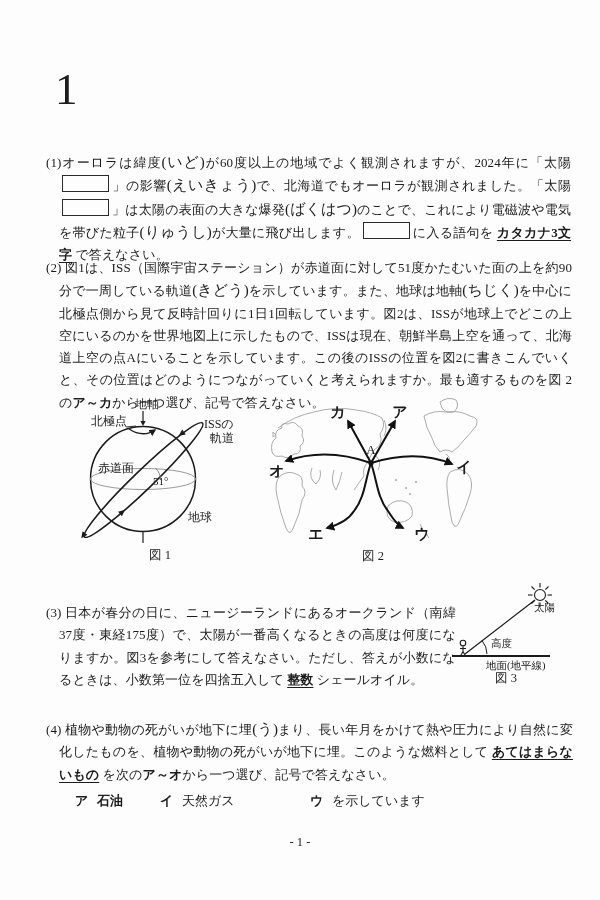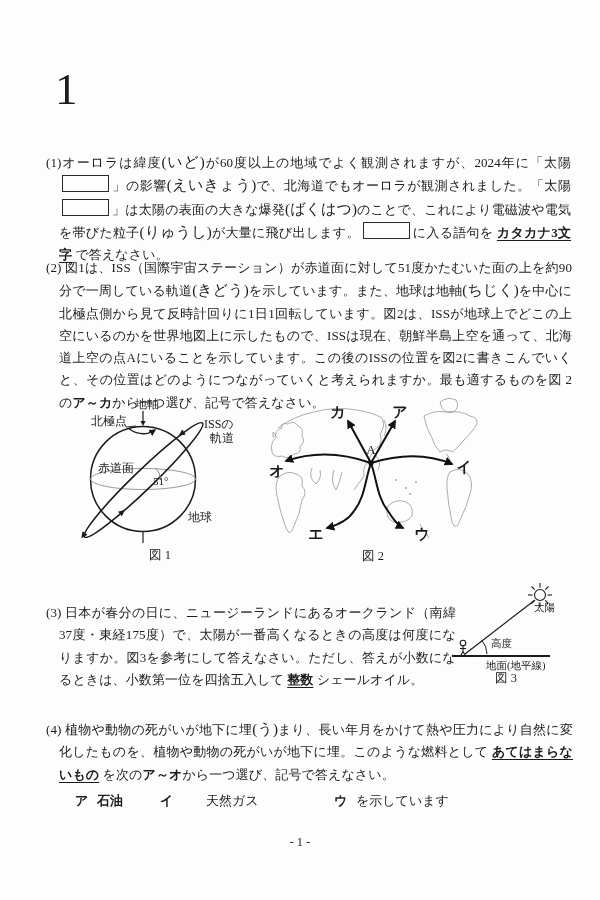--- a/index.html
+++ b/index.html
@@ -28,21 +28,21 @@
   }
   .figure{position:absolute;}
   #fig1{left:68px;top:392px;}
   #fig2{left:264px;top:392px;}
   #fig3{left:438px;top:577px;}
   .choices{left:75px;top:788px;width:480px;font-size:13px;line-height:25px;}
   .ck{display:inline-block;width:22px;font-weight:700;
       font-family:"Liberation Sans","DejaVu Sans",sans-serif;}
   .cv{display:inline-block;}
   .cv.w1{width:63px;font-weight:bold;}
-  .cv.w2{width:128px;margin-left:24px;}
+  .cv.w2{width:128px;}
   .page-num{left:0;top:835px;width:600px;text-align:center;font-size:12.5px;}
   svg text{font-family:"Liberation Serif","DejaVu Serif",serif;fill:#1b1b1b;}
   svg .map-label{font-family:"Liberation Sans","DejaVu Sans",sans-serif;font-weight:700;font-size:15px;}
   svg .fig-label{font-size:12px;}
   svg .fig-label-sm{font-size:10.5px;}
   svg .caption{font-size:12.5px;}
 </style>
 </head>
 <body>
 

